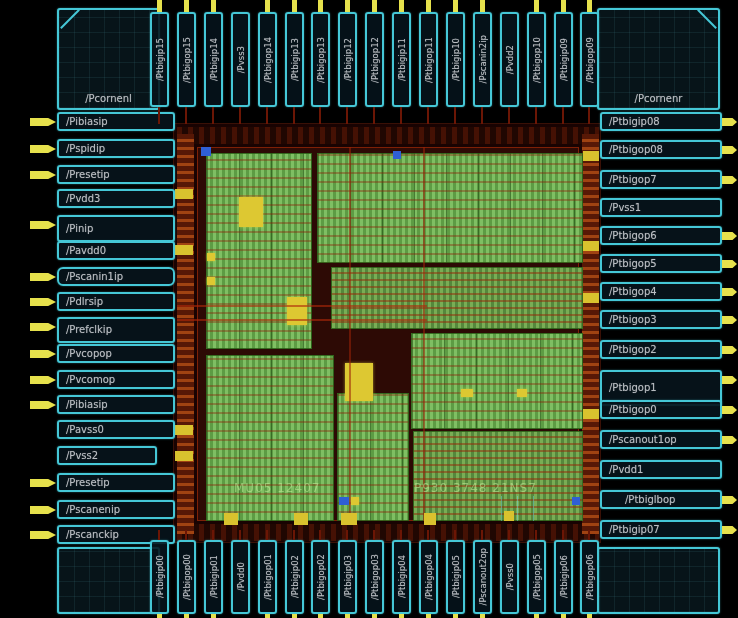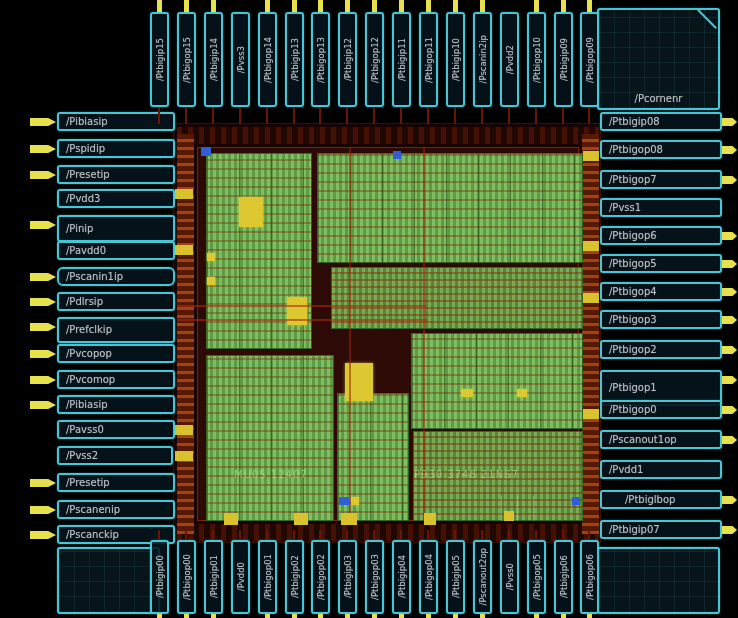--- a/index.html
+++ b/index.html
@@ -60,21 +60,21 @@
   .gblock.olive{
     background:
       repeating-linear-gradient(0deg,transparent 0 5px,rgba(150,40,8,.5) 5px 7px),
       repeating-linear-gradient(90deg,#79ad55 0 3px,#55883c 3px 6px);}
   .ypatch{position:absolute;background:#ddc832;box-shadow:0 0 3px rgba(230,220,60,.6);}
   .bpatch{position:absolute;background:#2f5fd4;}
   .rvline{position:absolute;width:2px;background:rgba(155,35,8,.55);}
   .rhline{position:absolute;height:2px;background:rgba(175,40,8,.6);}
   .cvline{position:absolute;width:1px;background:rgba(120,220,230,.45);}
   .ringy{position:absolute;background:#d9c22e;}
-  .dietext{position:absolute;font-size:10px;letter-spacing:1px;color:rgba(195,235,155,.55);white-space:nowrap;}
+  .dietext{position:absolute;font-size:12px;letter-spacing:1px;color:rgba(195,235,155,.55);white-space:nowrap;margin-top:12px;}
 </style>
 </head>
 <body>
 
 <div id="stage">
 
   <div id="die">
     <div class="hbar" style="left:3px;top:3px;width:422px;height:17px;"></div>
     <div class="hbar" style="left:3px;top:400px;width:422px;height:17px;"></div>
     <div class="vbar" style="left:3px;top:10px;width:17px;height:400px;"></div>
@@ -123,20 +123,24 @@
     <div class="ringy" style="left:50px;top:389px;width:14px;height:12px;"></div>
     <div class="ringy" style="left:120px;top:389px;width:14px;height:12px;"></div>
     <div class="ringy" style="left:167px;top:389px;width:16px;height:12px;"></div>
     <div class="ringy" style="left:250px;top:389px;width:12px;height:12px;"></div>
     <div class="ringy" style="left:330px;top:387px;width:10px;height:10px;"></div>
 
     <div class="dietext" style="left:60px;top:345px;">MU05 12407</div>
     <div class="dietext" style="left:240px;top:345px;">P930 3748 21NS7</div>
   </div>
 
+  <div class="corner-pad" style="left:57px;top:8px;width:103px;height:102px;">
+    <div class="notch" style="left:-2px;top:8px;transform:rotate(-45deg);"></div>
+    <div class="label">/Pcornenl</div>
+  </div>
   <div class="corner-pad" style="left:597px;top:8px;width:123px;height:102px;">
     <div class="notch" style="right:-2px;top:8px;transform:rotate(45deg);"></div>
     <div class="label">/Pcornenr</div>
   </div>
   <div class="corner-pad" style="left:57px;top:547px;width:103px;height:67px;"></div>
   <div class="corner-pad" style="left:597px;top:547px;width:123px;height:67px;"></div>
 
   <div id="pads-root">
       <div class="pad-h" style="left: 57px; top: 112px; width: 118px; height: 19px;">
         <div class="label">/Pibiasip</div>
@@ -180,21 +184,21 @@
         <div class="label">/Pvcomop</div>
       </div>
       <div class="pin-left" style="left: 30px; top: 375px; width: 26px; height: 10px;"></div>
       <div class="pad-h" style="left: 57px; top: 395px; width: 118px; height: 19px;">
         <div class="label">/Pibiasip</div>
       </div>
       <div class="pin-left" style="left: 30px; top: 400px; width: 26px; height: 10px;"></div>
       <div class="pad-h" style="left: 57px; top: 420px; width: 118px; height: 19px;">
         <div class="label">/Pavss0</div>
       </div>
-      <div class="pad-h" style="left: 57px; top: 446px; width: 116px; height: 19px;">
+      <div class="pad-h" style="left: 57px; top: 446px; width: 100px; height: 19px;">
         <div class="label">/Pvss2</div>
       </div>
       <div class="pad-h" style="left: 57px; top: 473px; width: 118px; height: 19px;">
         <div class="label">/Presetip</div>
       </div>
       <div class="pin-left" style="left: 30px; top: 478px; width: 26px; height: 10px;"></div>
       <div class="pad-h" style="left: 57px; top: 500px; width: 118px; height: 19px;">
         <div class="label">/Pscanenip</div>
       </div>
       <div class="pin-left" style="left: 30px; top: 505px; width: 26px; height: 10px;"></div>

